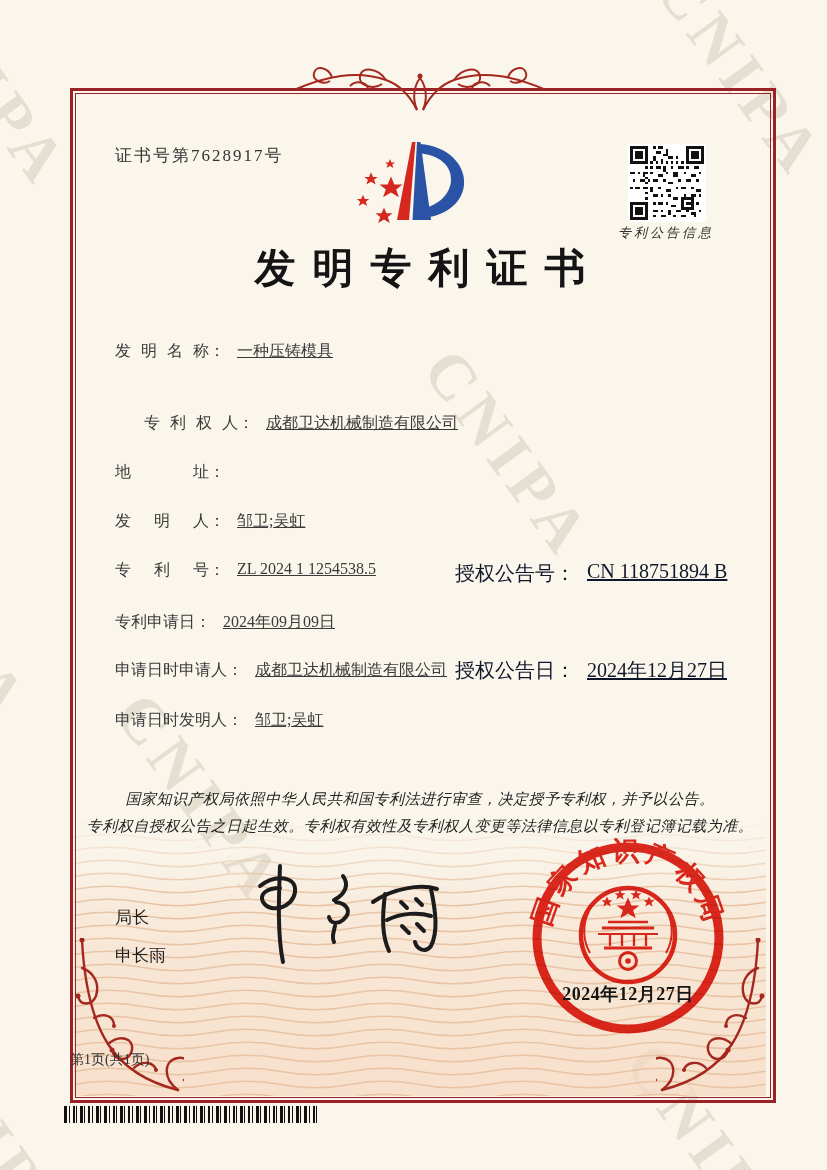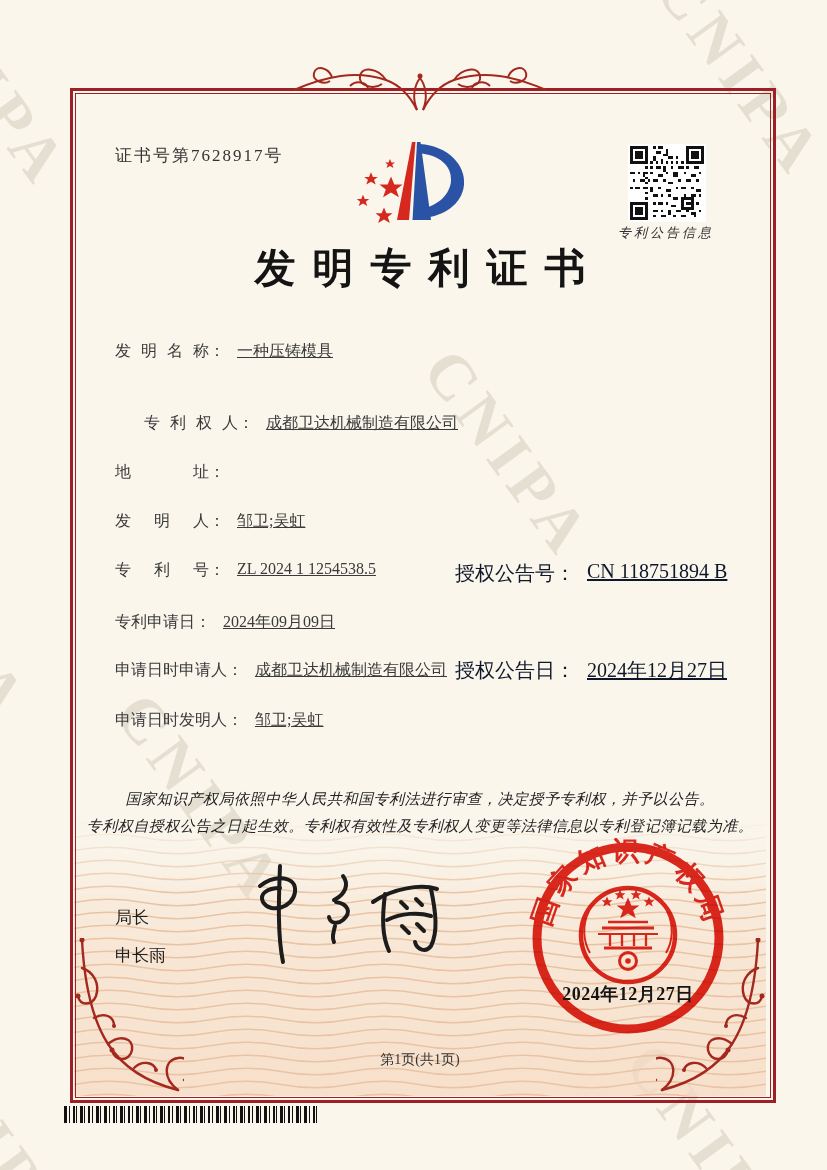--- a/index.html
+++ b/index.html
@@ -65,21 +65,21 @@
     font-family:"Liberation Sans","DejaVu Sans",sans-serif;
     font-size:17px;font-weight:500;color:#1f1f1f;}
   .sig{position:absolute;left:225px;top:858px;z-index:5;}
   .seal{position:absolute;left:528px;top:838px;width:200px;height:200px;z-index:5;mix-blend-mode:multiply;}
   .seal-date{
     position:absolute;left:523px;top:982px;width:210px;z-index:6;
     text-align:center;font-size:18px;font-weight:600;color:#151515;letter-spacing:0.5px;
   }
   .footer{
     position:absolute;left:70px;top:1051px;width:700px;z-index:4;
-    text-align:center;font-size:14px;color:#333;
+    text-align:left;font-size:14px;color:#333;
   }
   .barcode{
     position:absolute;left:64px;top:1106px;width:254px;height:17px;z-index:4;
     background:repeating-linear-gradient(90deg,
       #111 0 3px, transparent 3px 5px,
       #111 5px 6px, transparent 6px 9px,
       #111 9px 11px, transparent 11px 12px,
       #111 12px 13px, transparent 13px 16px,
       #111 16px 19px, transparent 19px 20px,
       #111 20px 21px, transparent 21px 24px,

